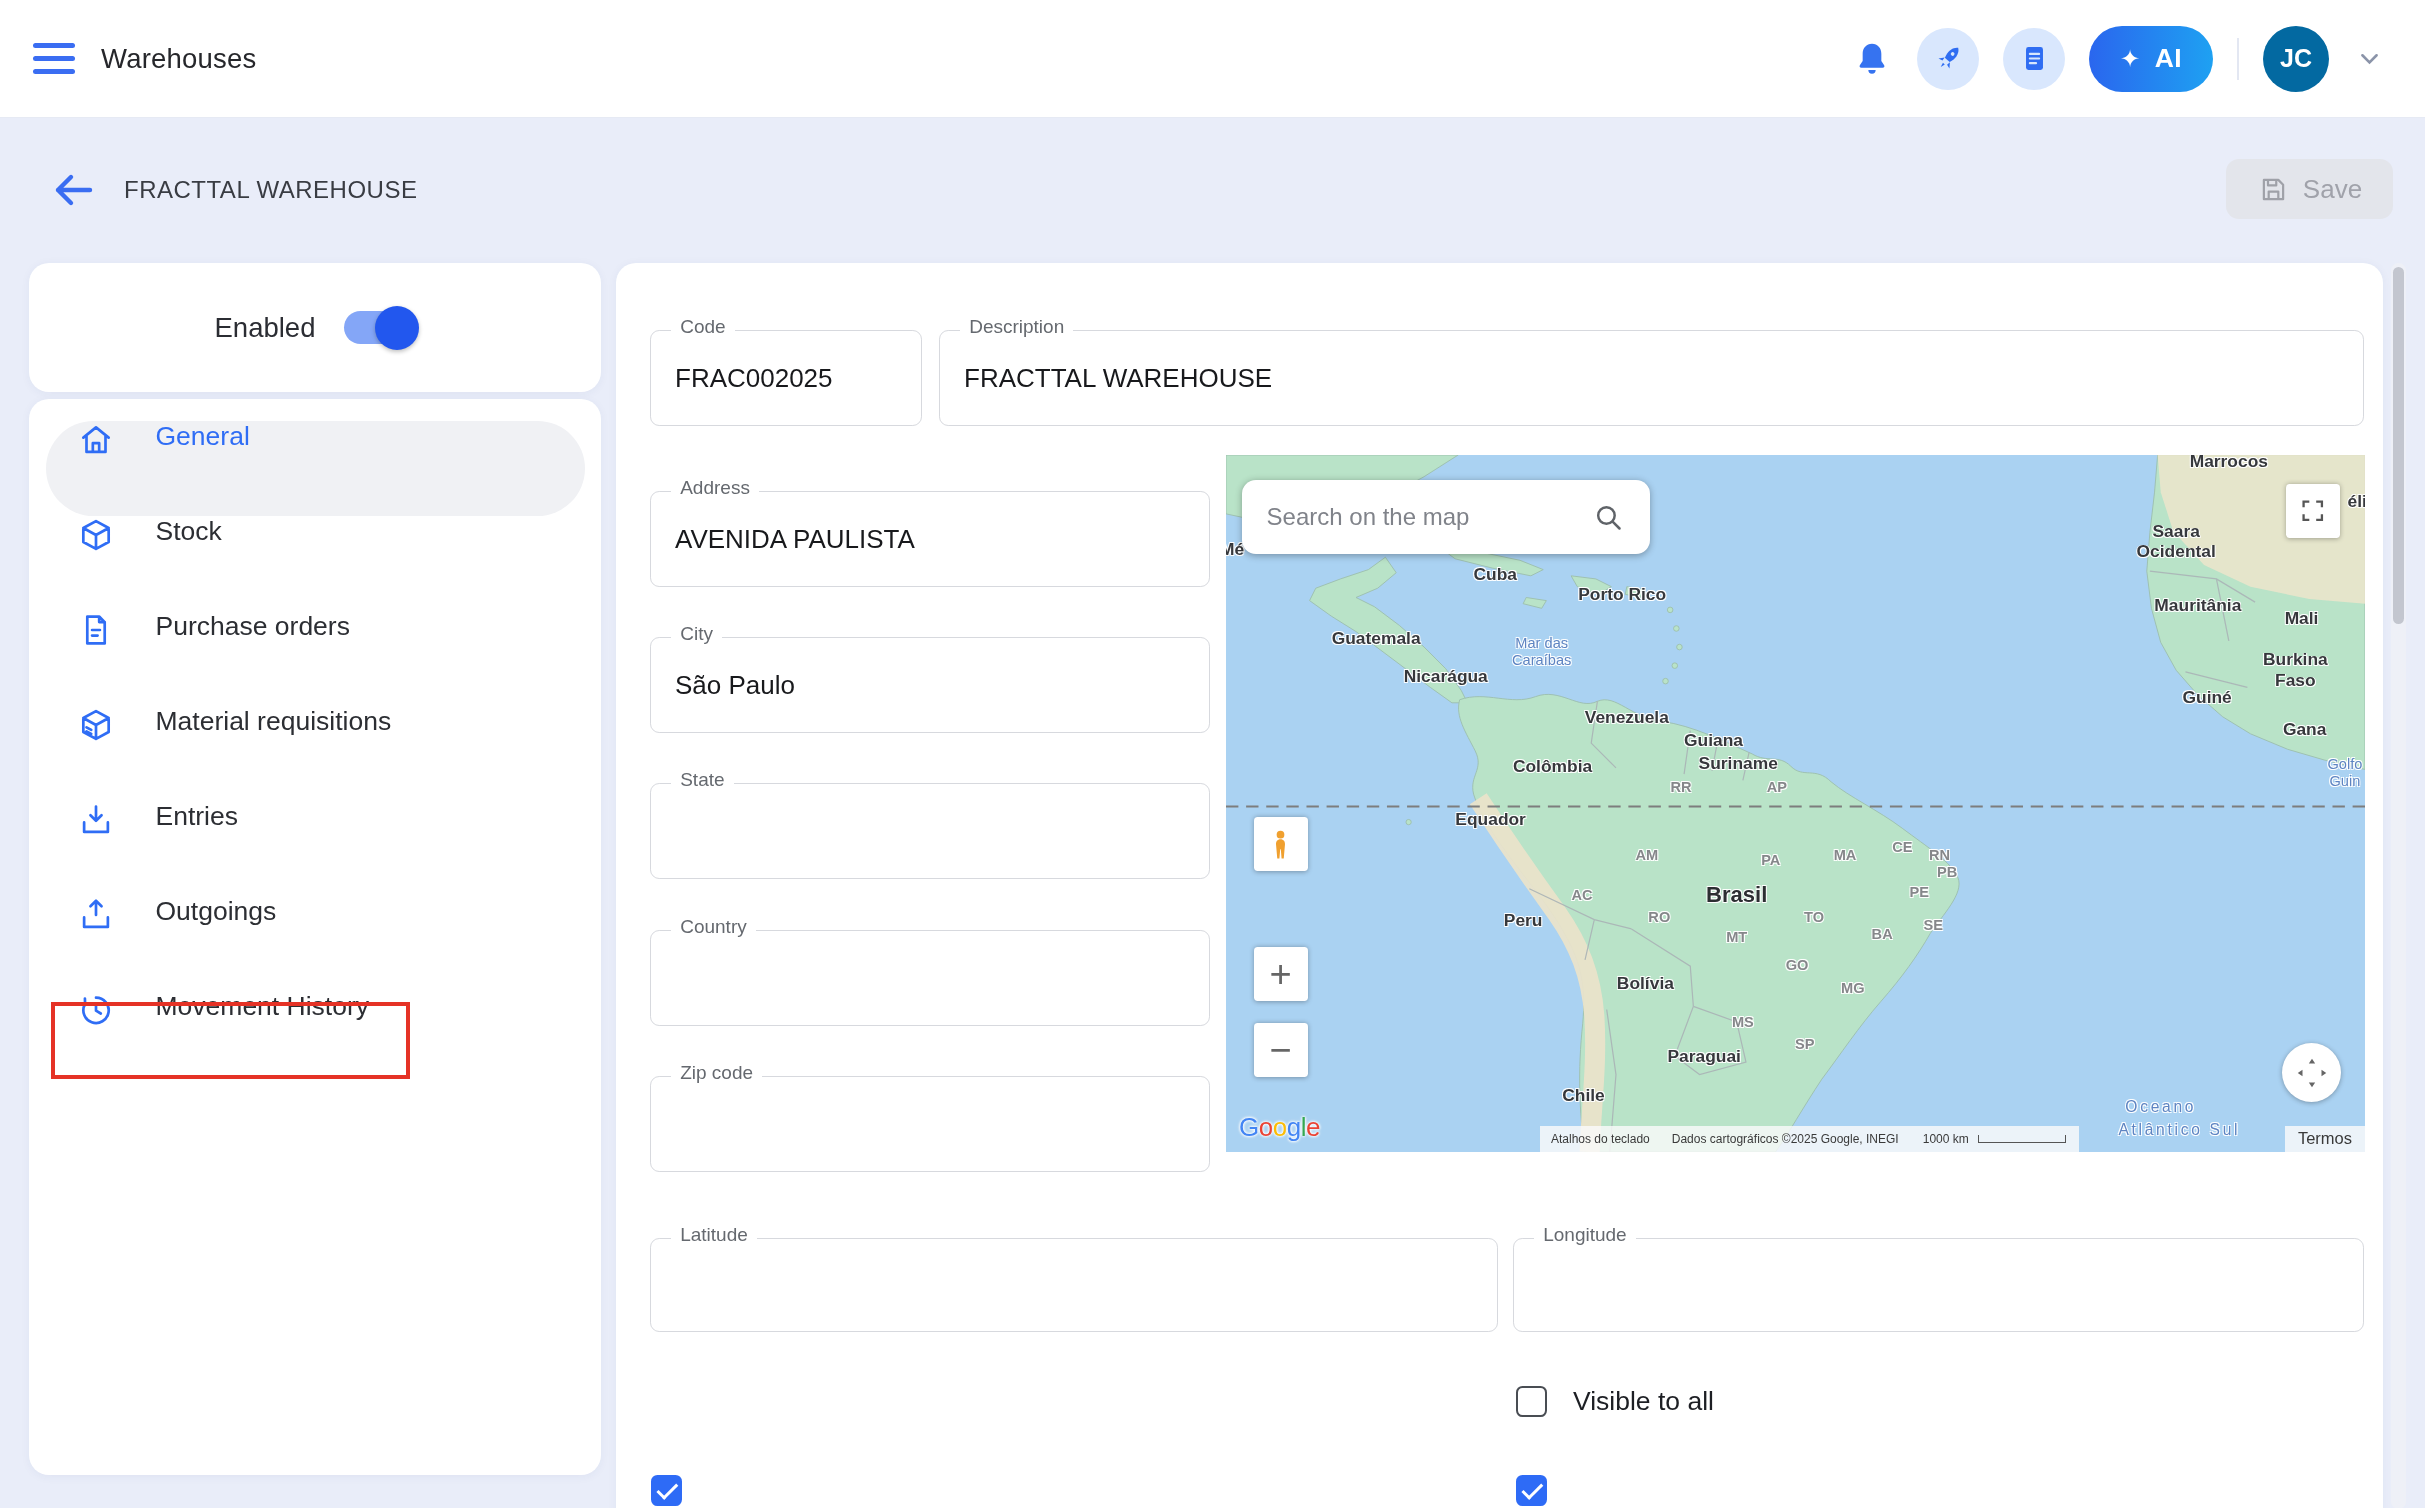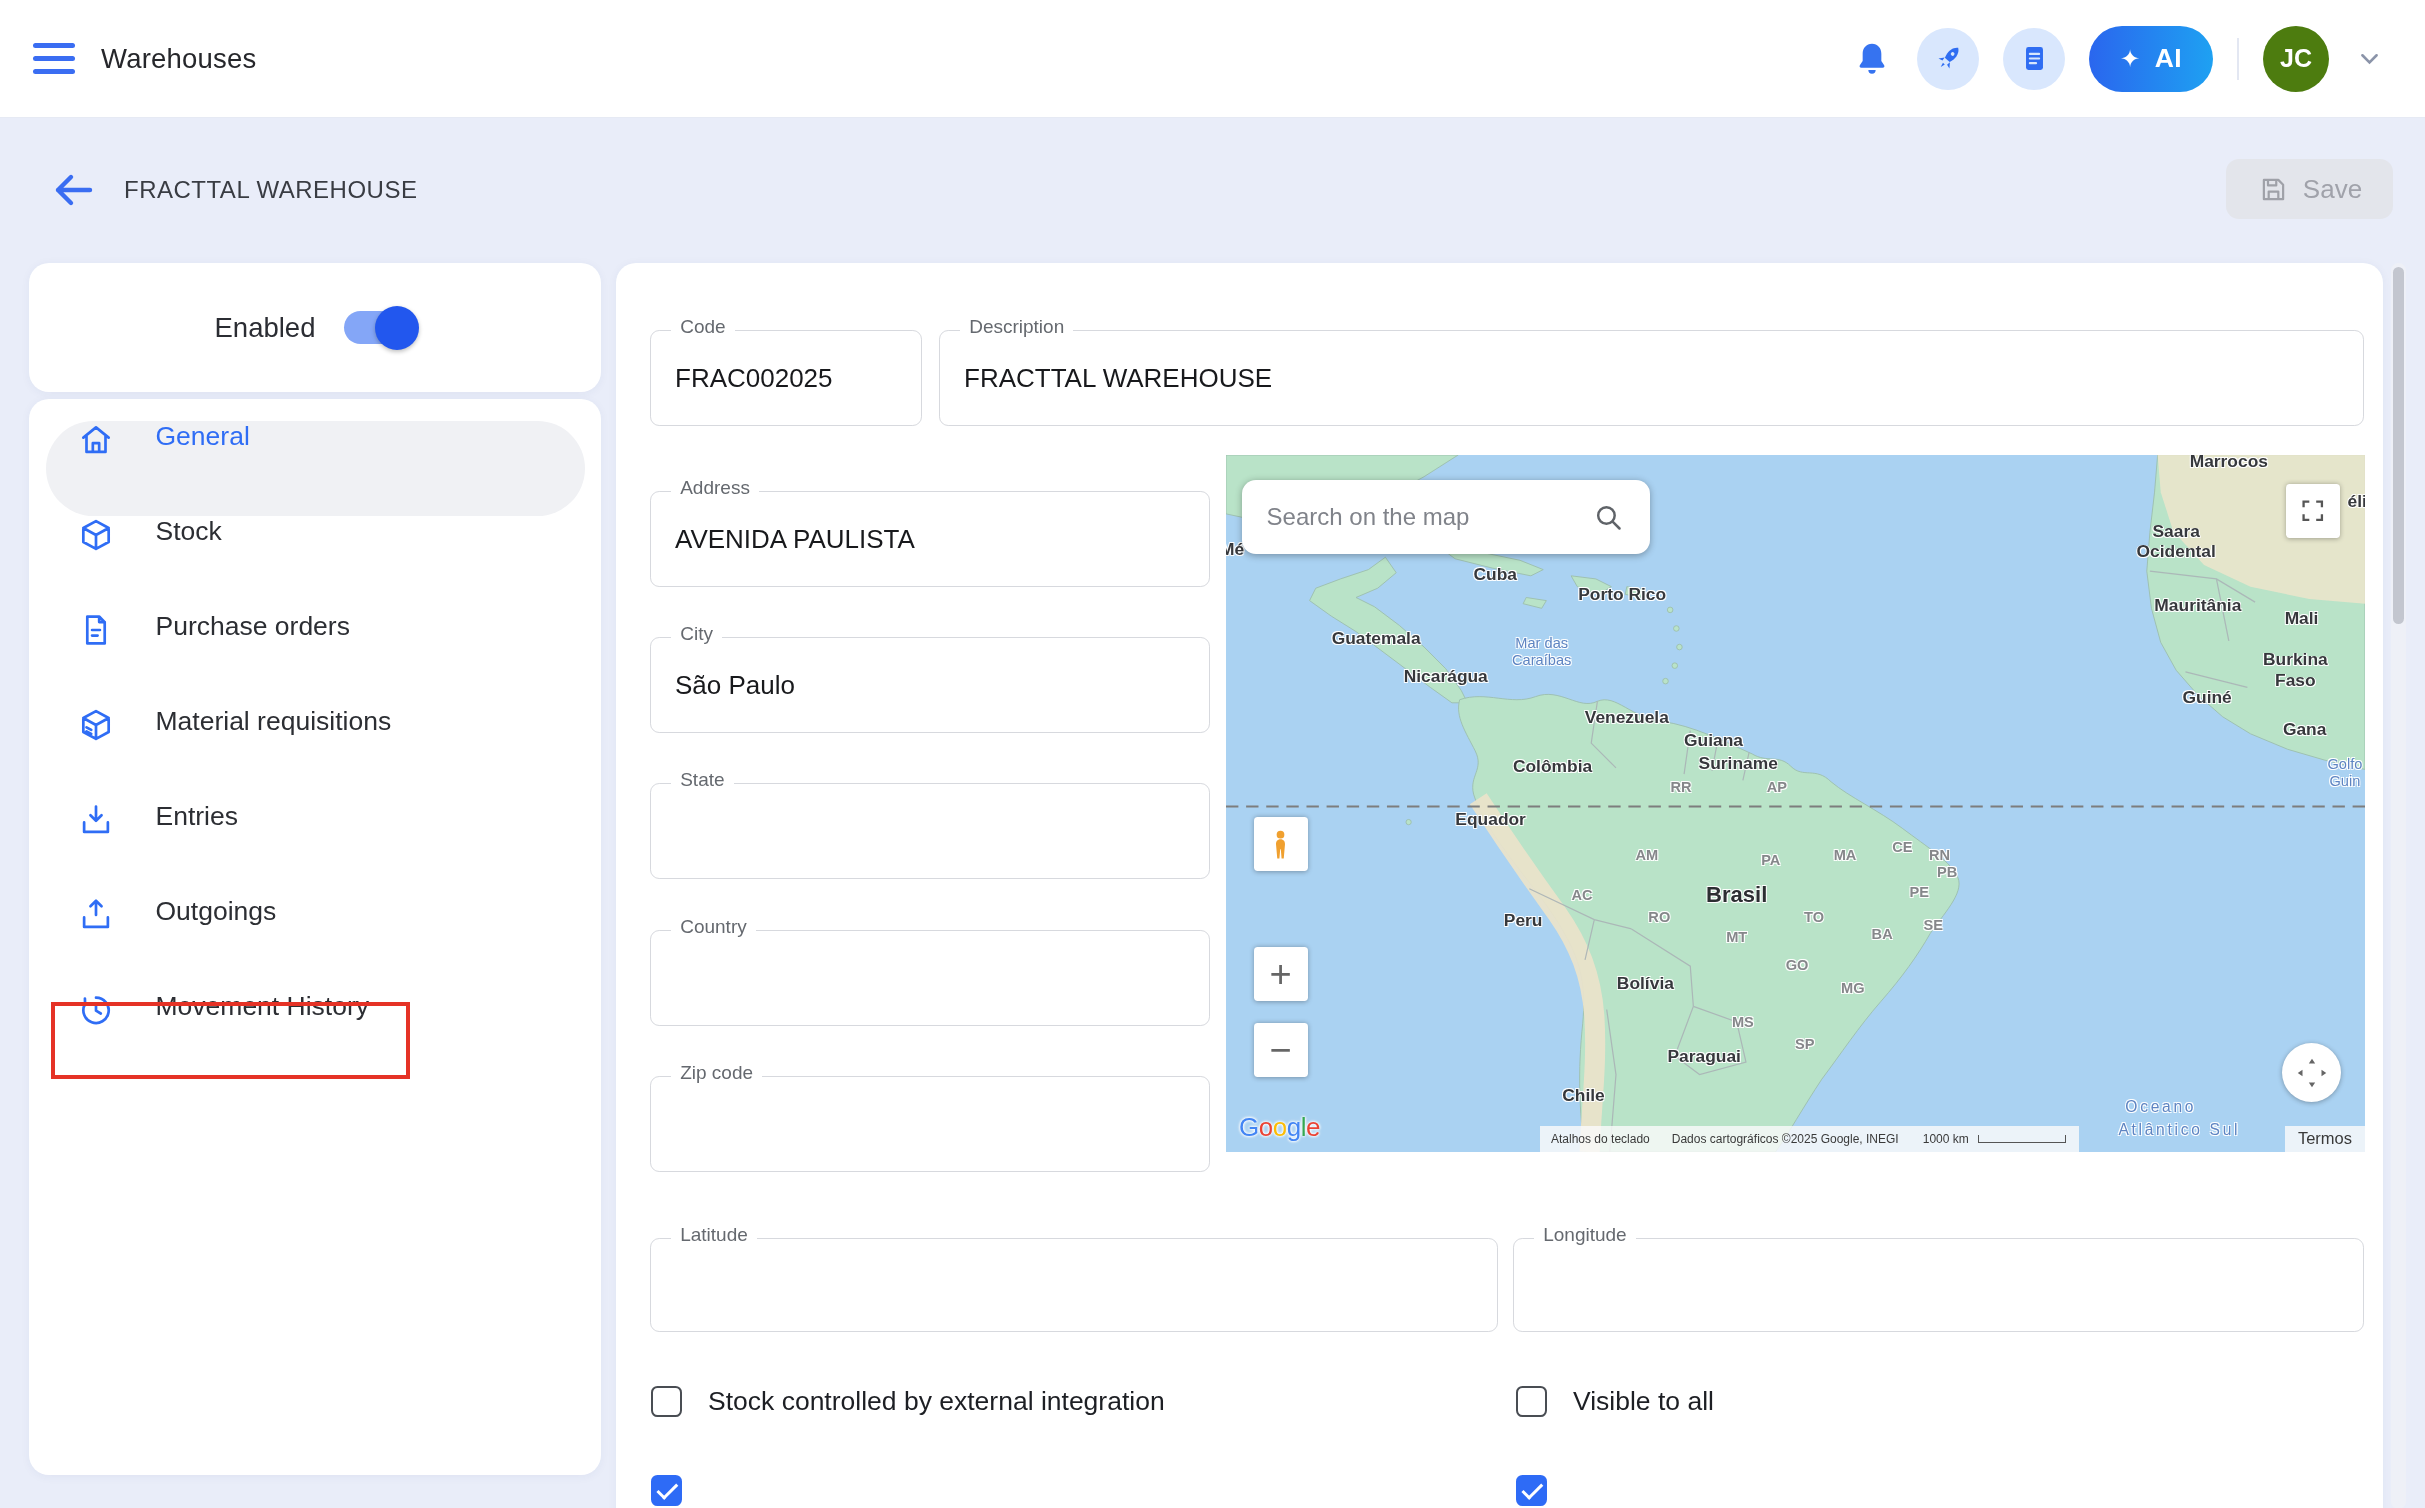--- a/index.html
+++ b/index.html
@@ -14,21 +14,21 @@
   .tb-title{margin-left:26px;font-size:27.5px;font-weight:500;color:#26272b;letter-spacing:0.2px}
   .tb-right{margin-left:auto;display:flex;align-items:center;gap:24px}
   .tb-bell{width:42px;height:42px;display:flex;align-items:center;justify-content:center;cursor:pointer}
   .tb-bell svg{width:40px;height:40px}
   .tb-circle{width:62px;height:62px;border-radius:50%;background:#d9e7fd;display:flex;align-items:center;justify-content:center;cursor:pointer}
   .tb-circle svg{width:37px;height:37px}
   .ai-pill{height:66px;border-radius:33px;background:linear-gradient(90deg,#2a66ee,#1ea1f2);display:flex;align-items:center;justify-content:center;gap:14.6px;padding:0 31px;color:#fff;cursor:pointer}
   .ai-star{font-size:24px;line-height:1}
   .ai-label{font-size:26.5px;font-weight:700;letter-spacing:0.5px}
   .tb-divider{width:1.8px;height:42px;background:#e3e7f2}
-  .avatar{width:66px;height:66px;border-radius:50%;background:#4d7c0f;color:#fff;font-size:25px;font-weight:700;display:flex;align-items:center;justify-content:center;cursor:pointer}
+  .avatar{width:66px;height:66px;border-radius:50%;background:#0369a1;color:#fff;font-size:25px;font-weight:700;display:flex;align-items:center;justify-content:center;cursor:pointer}
   .chev{width:33px;height:33px;display:flex;align-items:center;justify-content:center;cursor:pointer}
   .chev svg{width:31px;height:31px}
 
   
   .subheader{position:absolute;top:117px;left:0;width:100%;height:143px}
   .back-btn{position:absolute;left:49px;top:49px;width:48px;height:48px;cursor:pointer}
   .back-btn svg{width:48px;height:48px}
   .sub-title{position:absolute;left:124px;top:59px;font-size:24px;font-weight:500;color:#393c43;letter-spacing:0.5px}
   .save-btn{position:absolute;right:33px;top:42px;width:167px;height:60px;border-radius:13px;background:#e3e5eb;color:#a0a2aa;font-size:26px;display:flex;align-items:center;justify-content:center;gap:13px;cursor:default}
   .save-btn svg{width:33px;height:33px}
@@ -391,24 +391,20 @@
 
     <div class="field" style="left:34px;top:975px;width:848px;height:94px">
       <span class="flabel">Latitude</span>
       <input class="finput" style="">
     </div>
     <div class="field" style="left:897px;top:975px;width:851px;height:94px">
       <span class="flabel">Longitude</span>
       <input class="finput" style="">
     </div>
 
-    <div class="cbrow" style="left:35px;top:1120px">
-      <span class="cbox"></span>
-      <span class="cblabel">Stock controlled by external integration</span>
-    </div>
     <div class="cbrow" style="left:900px;top:1120px">
       <span class="cbox"></span>
       <span class="cblabel">Visible to all</span>
     </div>
 
     <div class="cbrow" style="left:35px;top:1209px">
       <span class="cbox checked"></span>
     </div>
     <div class="cbrow" style="left:900px;top:1209px">
       <span class="cbox checked"></span>

